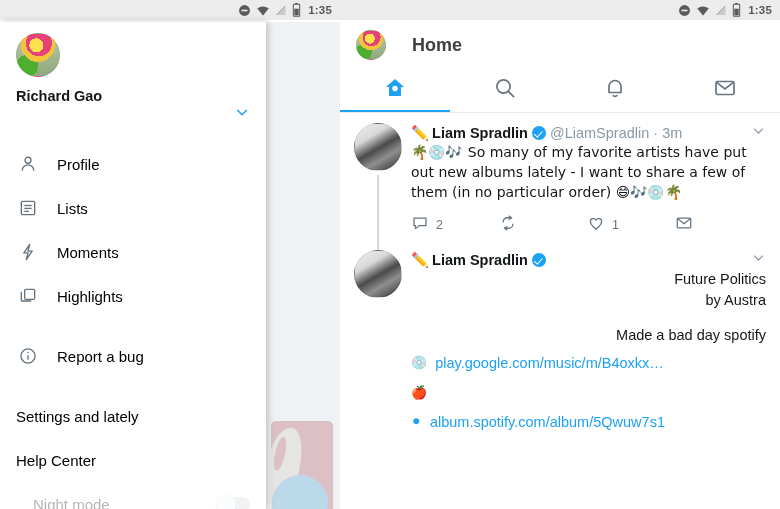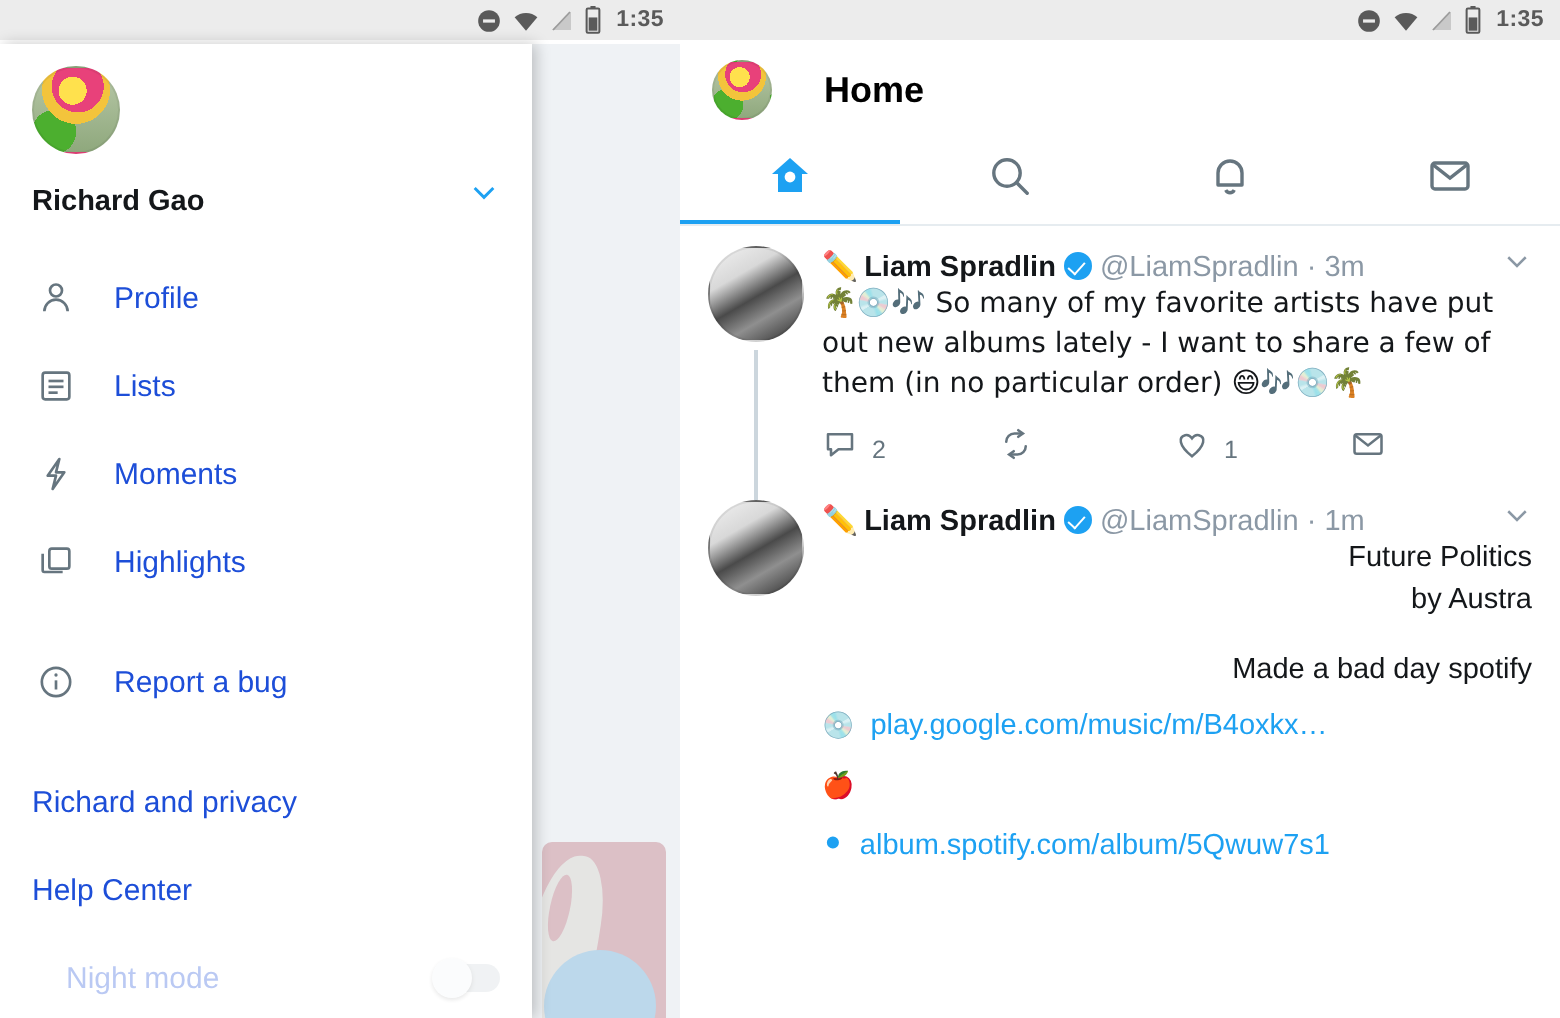--- a/index.html
+++ b/index.html
@@ -46,32 +46,32 @@
   .avatar-lolli {
     width: 44px; height: 44px; border-radius: 50%;
     background:
       radial-gradient(circle at 46% 27%, #ffe14d 0 7px, transparent 7px),
       radial-gradient(circle at 52% 22%, #e8417a 0 13px, transparent 13px),
       radial-gradient(circle at 50% 26%, #f3c43c 0 17px, transparent 17px),
       radial-gradient(circle at 24% 76%, #4caf2f 0 11px, transparent 11px),
       linear-gradient(#b9c9a8, #8fa87d);
     border: 1px solid rgba(0,0,0,.06);
   }
-  .name-row { display: flex; align-items: flex-end; margin-top: 11px; }
+  .name-row { display: flex; align-items: flex-start; margin-top: 11px; flex-direction: column; }
   .disp-name { font-size: 14.5px; font-weight: bold; color: #14171a; }
   .handle { font-size: 13.5px; color: #8b98a5; margin-top: 3px; }
   .chev-acct { margin-left: auto; color: #1da1f2; }
   .divider { height: 1px; background: #e6ecf0; }
   .menu-group { padding: 8px 0; }
   .menu-item {
     display: flex; align-items: center; height: 44px;
     padding: 0 16px; cursor: default;
   }
   .menu-ico { width: 24px; color: #66757f; display: flex; justify-content: center; }
-  .menu-label { font-size: 15px; color: #1d4ed8; margin-left: 17px; }
+  .menu-label { font-size: 15px; color: #000000; margin-left: 17px; }
   .menu-item.plain .menu-label { margin-left: 0; }
   .night-row {
     display: flex; align-items: center; height: 44px; padding: 0 16px;
     opacity: .30;
   }
   .night-toggle {
     margin-left: auto; width: 32px; height: 14px; border-radius: 8px;
     background: #cfd6db; position: relative;
   }
   .night-toggle::after {
@@ -111,21 +111,21 @@
   .avatar-sm {
     width: 30px; height: 30px; border-radius: 50%;
     background:
       radial-gradient(circle at 46% 27%, #ffe14d 0 5px, transparent 5px),
       radial-gradient(circle at 52% 22%, #e8417a 0 9px, transparent 9px),
       radial-gradient(circle at 50% 26%, #f3c43c 0 12px, transparent 12px),
       radial-gradient(circle at 24% 76%, #4caf2f 0 8px, transparent 8px),
       linear-gradient(#b9c9a8, #8fa87d);
     border: 1px solid rgba(0,0,0,.06);
   }
-  .app-title { font-size: 18px; font-weight: bold; color: #000000; margin-left: 26px; }
+  .app-title { font-size: 18px; font-weight: bold; color: #404040; margin-left: 26px; }
   .tabbar { display: flex; height: 44px; position: relative; }
   .tab {
     flex: 1; display: flex; align-items: center; justify-content: center;
     color: #66757f;
   }
   .tab.active { color: #1da1f2; }
   .tab-underline {
     position: absolute; left: 0; bottom: 0; width: 25%; height: 2.5px;
     background: #1da1f2;
   }
@@ -280,21 +280,21 @@
               </svg>
           </span>
           <span class="menu-label">Report a bug</span>
         </div>
       </div>
 
       <div class="divider"></div>
 
       <div class="menu-group">
         <div class="menu-item plain">
-          <span class="menu-label">Richard and privacy</span>
+          <span class="menu-label">Settings and lately</span>
         </div>
         <div class="menu-item plain">
           <span class="menu-label">Help Center</span>
         </div>
         <div class="night-row">
           <span class="menu-label">Night mode</span>
           <span class="night-toggle"></span>
         </div>
       </div>
 
@@ -419,21 +419,20 @@
 
       <div class="tweet">
         <div class="tw-avwrap">
           <div class="tw-avatar"></div>
         </div>
         <div class="tw-body">
           <div class="tw-head">
             <span class="tw-pencil emj">✏️</span>
             <span class="tw-name">Liam Spradlin</span>
             <span class="verified"></span>
-            <span class="tw-handle"><span>@LiamSpradlin</span>&nbsp;<span>·</span>&nbsp;<span>1m</span></span>
             <span class="tw-chev">
               <svg width="15" height="15" viewBox="0 0 24 24" fill="none" stroke="#8b98a5" stroke-width="2">
                   <path d="M5 9 L12 16 L19 9"></path>
                 </svg>
             </span>
           </div>
           <div class="tw-text2">Future Politics</div>
           <div class="tw-text2">by Austra</div>
           <div class="tw-spacer"></div>
           <div class="tw-text2">Made a bad day spotify</div>

